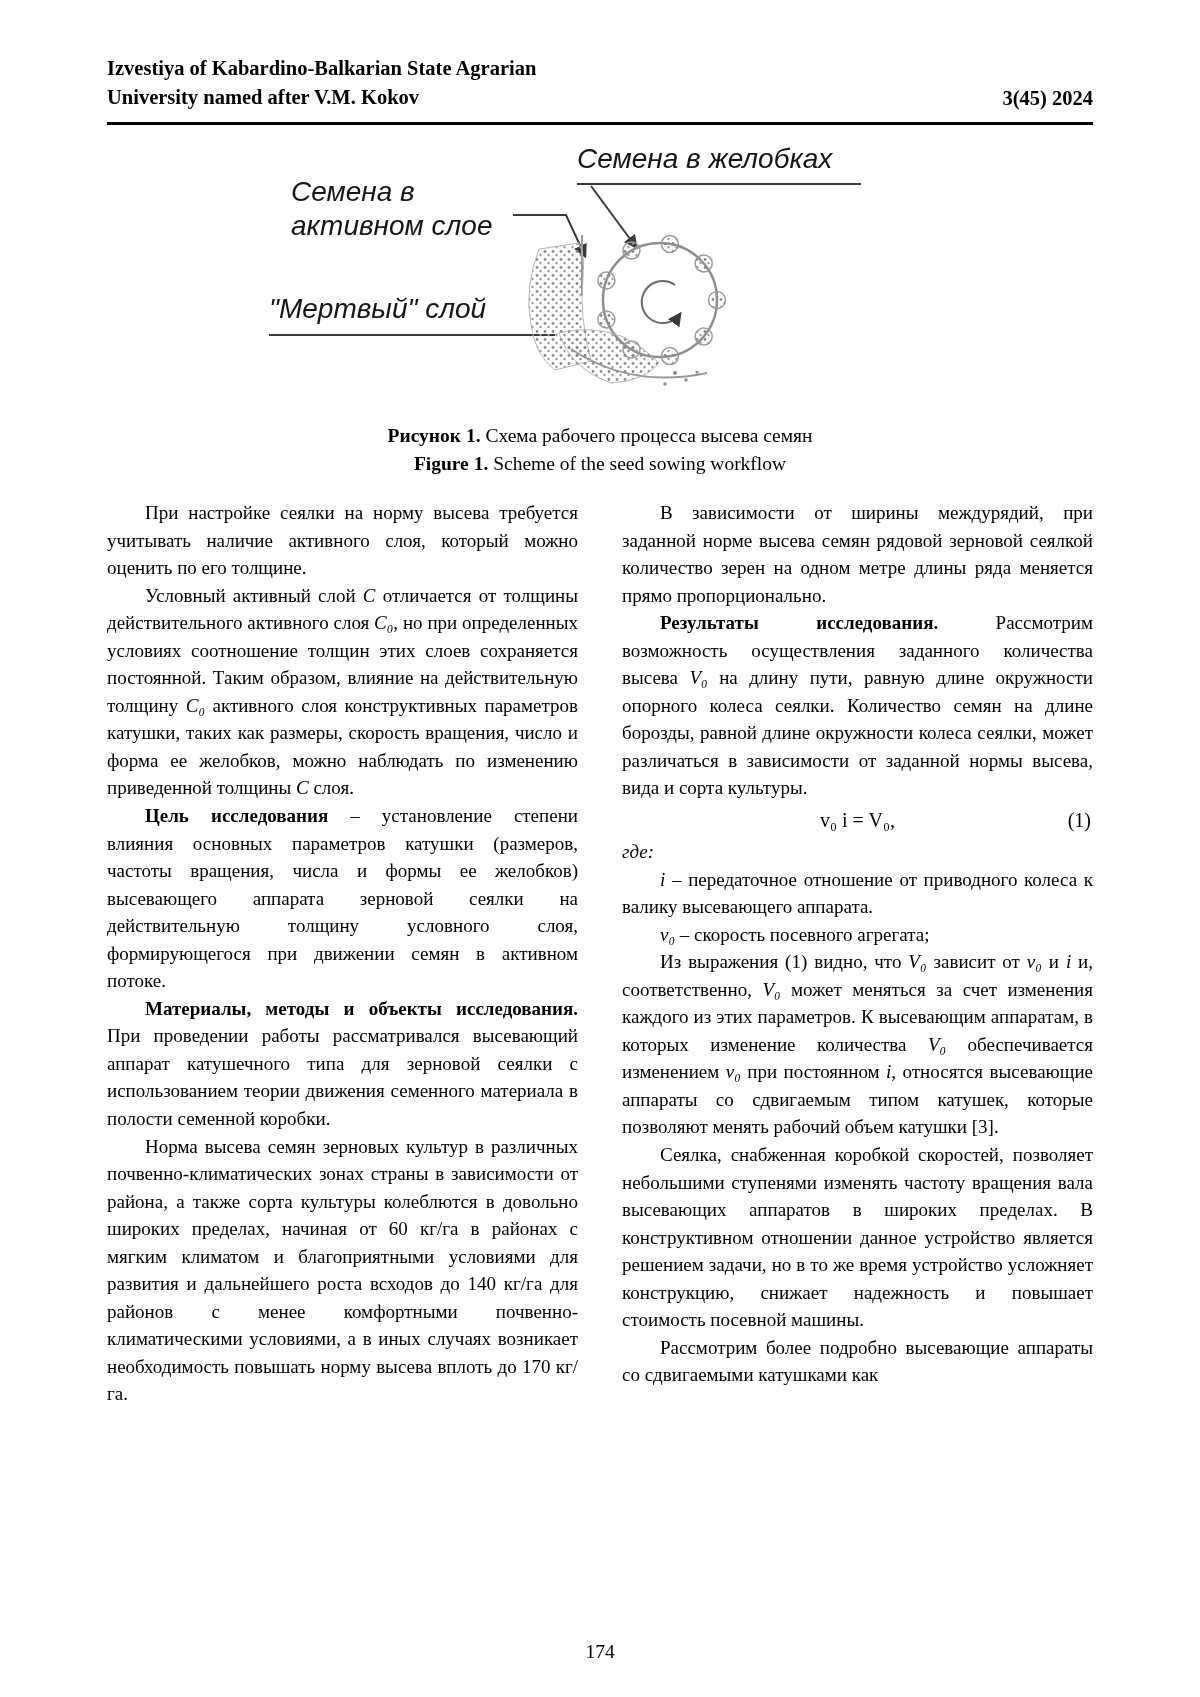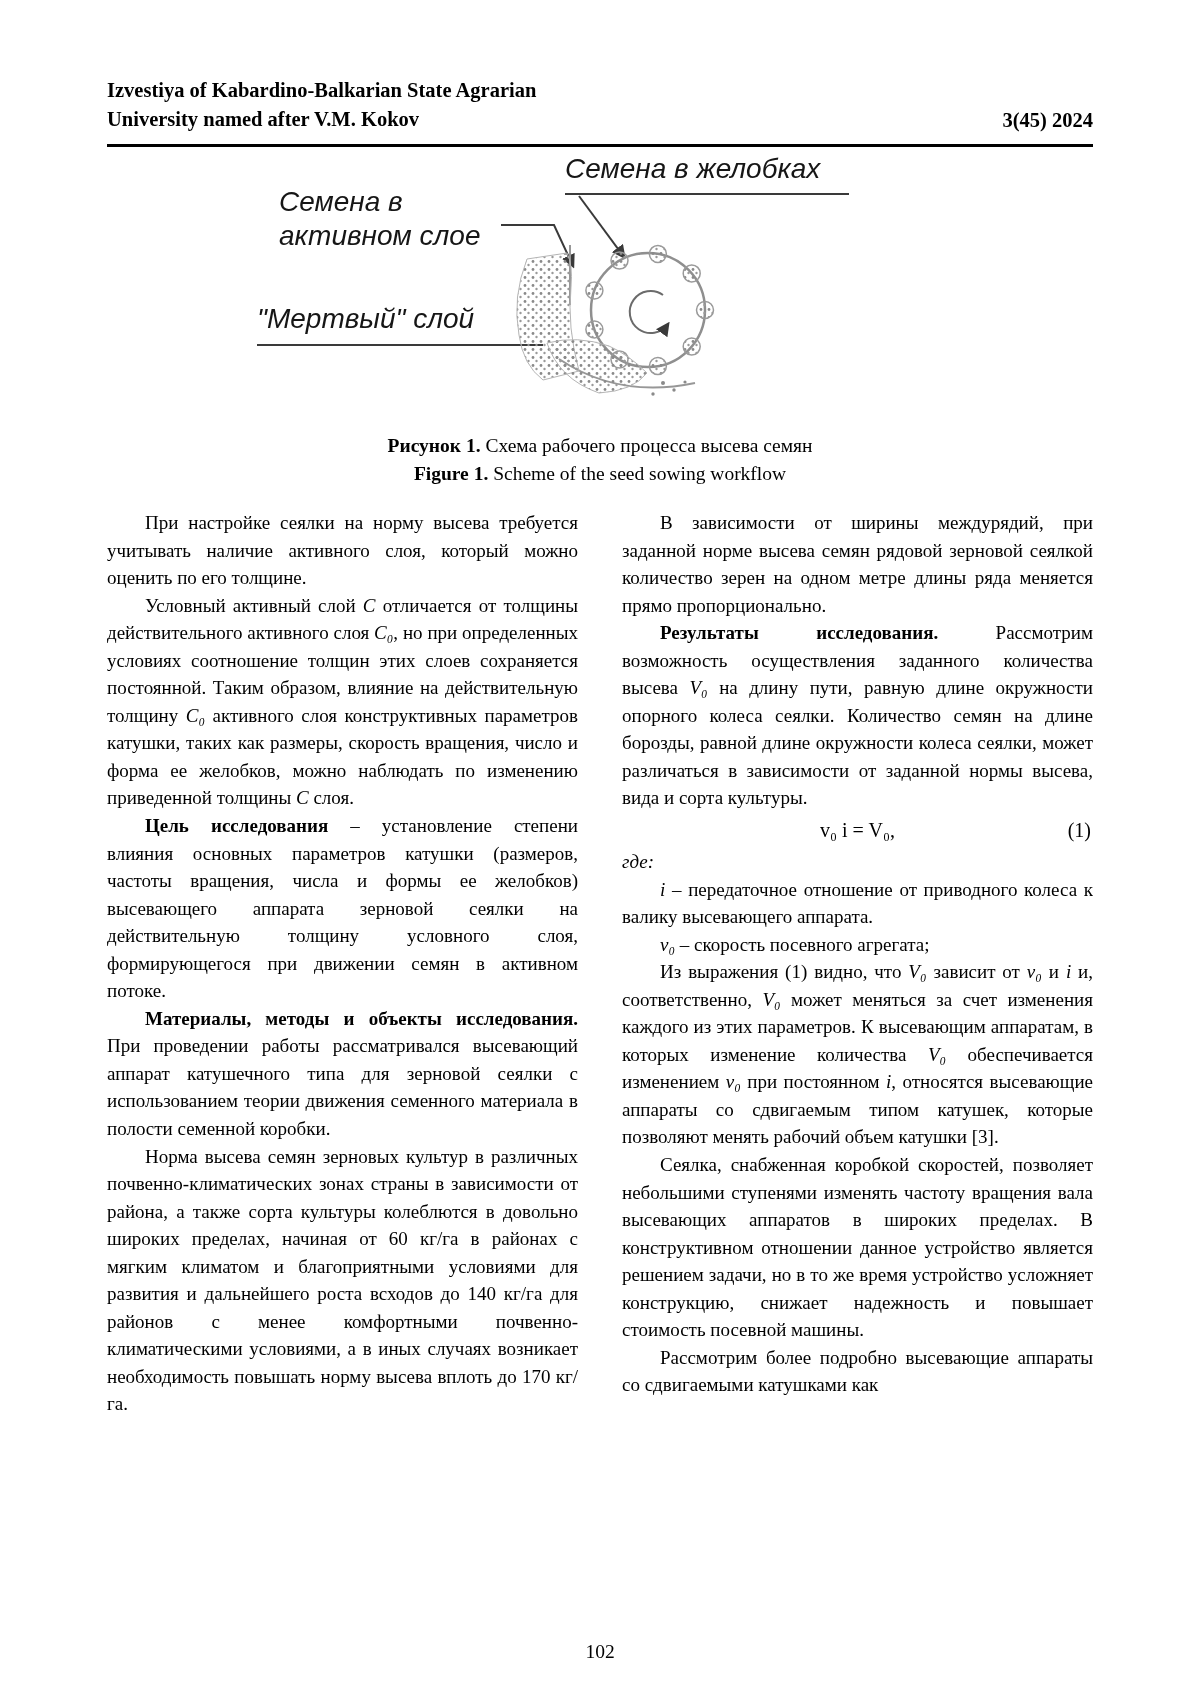--- a/index.html
+++ b/index.html
@@ -1,21 +1,21 @@
 <!DOCTYPE html>
 <html><head>
 <meta charset="utf-8">
 <style>
   html,body{margin:0;padding:0;}
   body{
     width:1200px;height:1697px;background:#ffffff;color:#000;
     font-family:"Liberation Serif","DejaVu Serif",serif;
     position:relative;overflow:hidden;
   }
-  .page{position:absolute;inset:0;padding:76px 107px 0 107px;}
+  .page{position:absolute;inset:0;padding:54px 107px 0 107px;}
 
   
   .header{display:flex;justify-content:space-between;align-items:flex-end;}
   .journal-title{font-weight:bold;font-size:20.5px;line-height:1.4;}
   .issue{font-weight:bold;font-size:20.5px;padding-bottom:1px;white-space:nowrap;margin-left:21px;}
   .header-rule{height:0;border-top:3px solid #000;margin-top:11px;}
 
   
   .figure-area{position:relative;height:265px;margin-top:26px;}
   .fig-canvas{position:absolute;left:0;top:0;}
@@ -46,21 +46,21 @@
 
   <header class="header">
     <div class="journal-title">
       <div>Izvestiya of Kabardino-Balkarian State Agrarian</div>
       <div>University named after V.M. Kokov</div>
     </div>
     <div class="issue">3(45) 2024</div>
   </header>
   <div class="header-rule"></div>
 
-  <figure class="figure-area" style="margin:0;">
+  <figure class="figure-area" style="margin:12px;">
     <svg class="fig-canvas" width="986" height="265" viewBox="0 0 986 265" xmlns="http://www.w3.org/2000/svg">
       <defs>
         <pattern id="seeds" width="8" height="8" patternUnits="userSpaceOnUse">
           <circle cx="2" cy="2.5" r="1.4" fill="#8a8a8a"></circle>
           <circle cx="5.5" cy="6" r="1.2" fill="#9a9a9a"></circle>
         </pattern>
         <marker id="arrow" viewBox="0 0 10 10" refX="8" refY="5" markerWidth="7" markerHeight="7" orient="auto-start-reverse">
           <path d="M0,0 L10,5 L0,10 z" fill="#3a3a3a"></path>
         </marker>
       </defs>
@@ -132,15 +132,15 @@
       <p class="para where">где:</p>
       <p class="para"><span style="font-style: italic;">i</span><span> – передаточное отношение от приводного колеса к валику высевающего аппарата.</span></p>
       <p class="para"><span style="font-style: italic;">v₀</span><span> – скорость посевного агрегата;</span></p>
       <p class="para"><span>Из выражения (1) видно, что </span><span style="font-style: italic;">V₀</span><span> зависит от </span><span style="font-style: italic;">v₀</span><span> и </span><span style="font-style: italic;">i</span><span> и, соответственно, </span><span style="font-style: italic;">V₀</span><span> может меняться за счет изменения каждого из этих параметров. К высевающим аппаратам, в которых изменение количества </span><span style="font-style: italic;">V₀</span><span> обеспечивается изменением </span><span style="font-style: italic;">v₀</span><span> при постоянном </span><span style="font-style: italic;">i</span><span>, относятся высевающие аппараты со сдвигаемым типом катушек, которые позволяют менять рабочий объем катушки [3].</span></p>
       <p class="para">Сеялка, снабженная коробкой скоростей, позволяет небольшими ступенями изменять частоту вращения вала высевающих аппаратов в широких пределах. В конструктивном отношении данное устройство является решением задачи, но в то же время устройство усложняет конструкцию, снижает надежность и повышает стоимость посевной машины.</p>
       <p class="para">Рассмотрим более подробно высевающие аппараты со сдвигаемыми катушками как</p>
     </section>
 
   </main>
 
-  <div class="page-number">102</div>
+  <div class="page-number">174</div>
 
 </div>
 
 </body></html>

